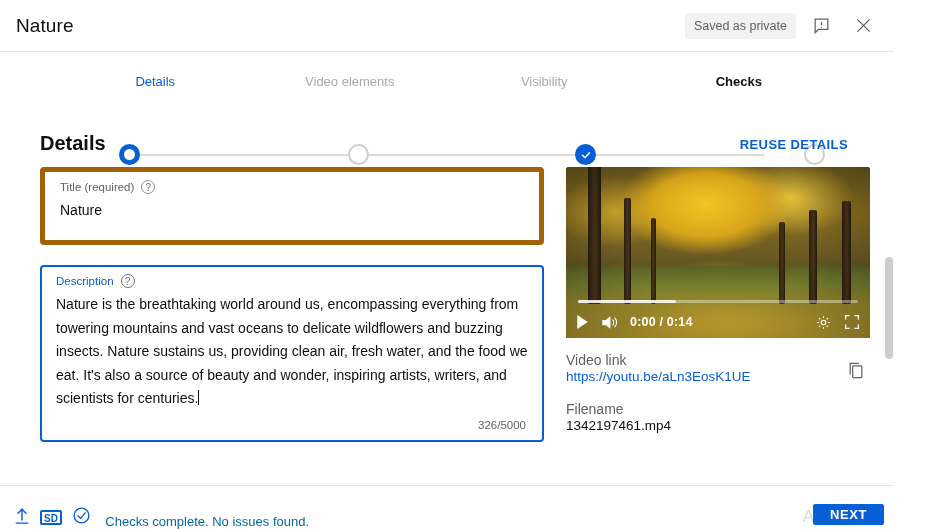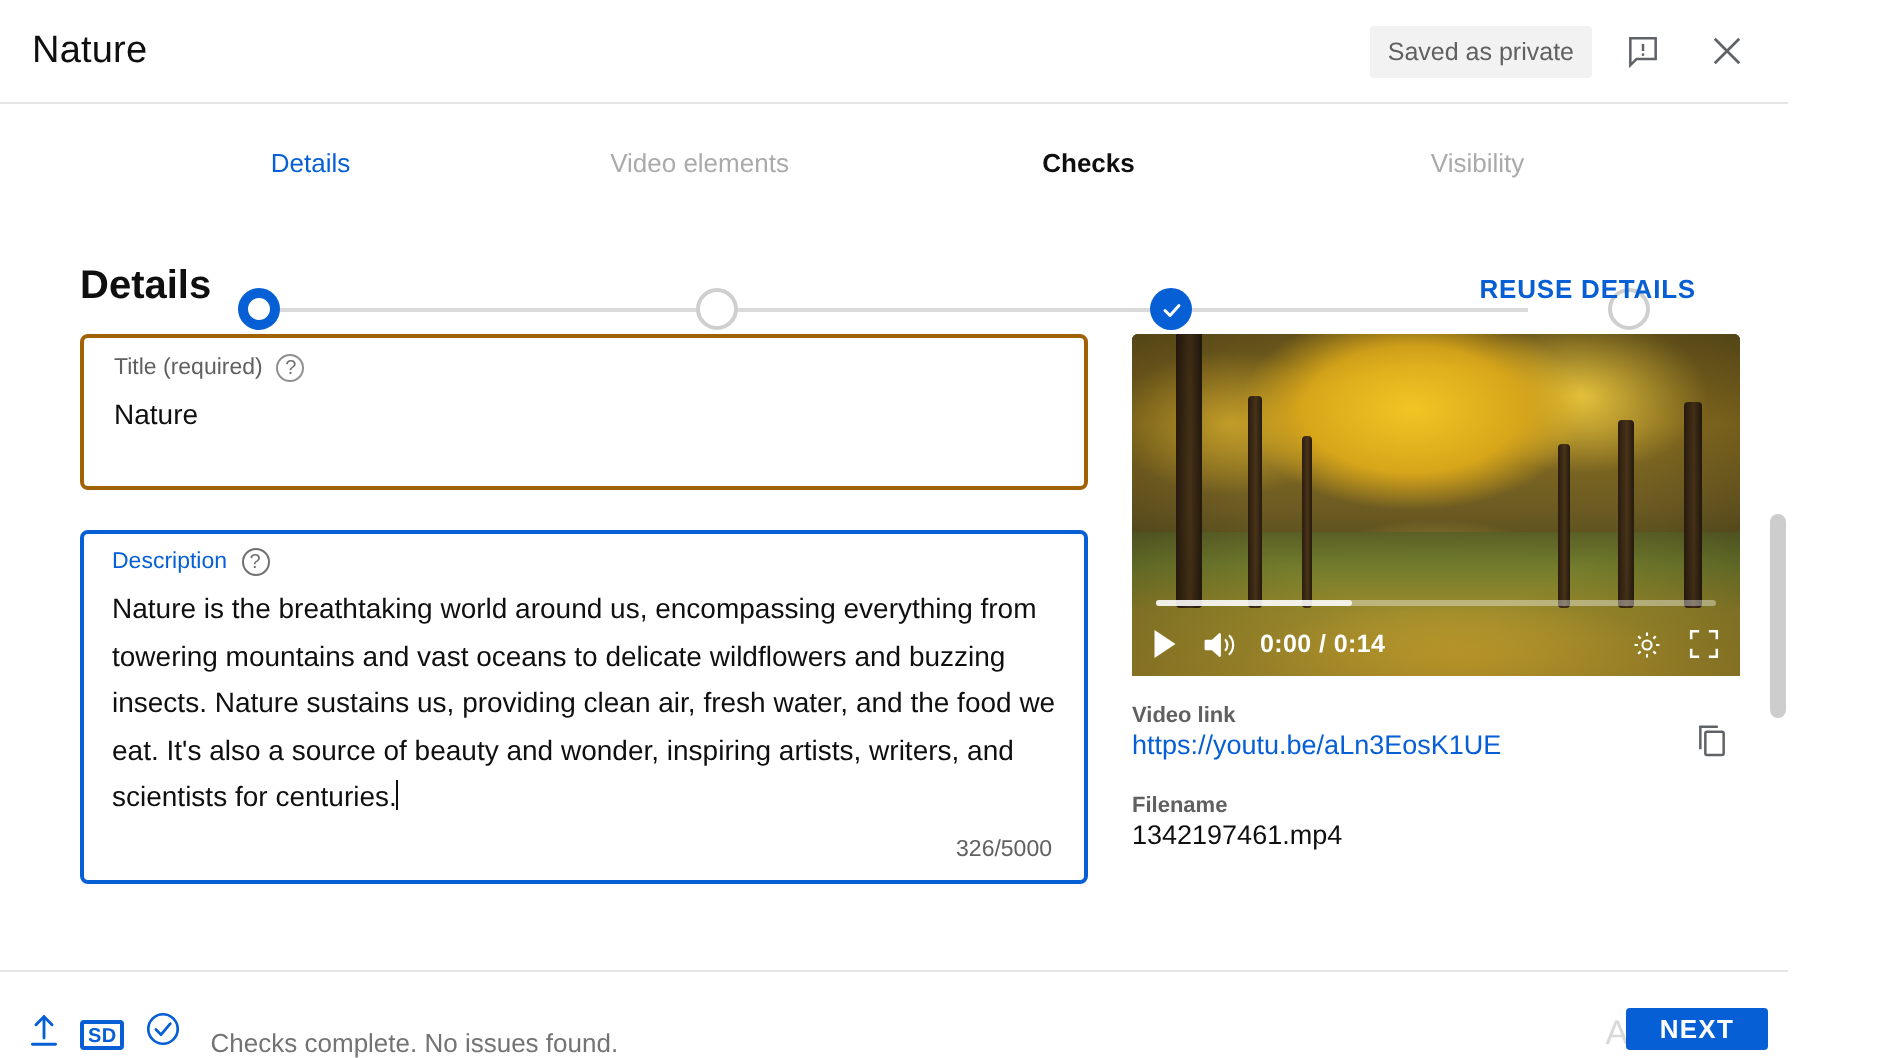--- a/index.html
+++ b/index.html
@@ -151,21 +151,21 @@
 
   .cols {
     display: flex;
     gap: 22px;
   }
   .col-left { width: 537px; }
   .col-right { width: 304px; }
 
   
   .field {
-    border: 2px solid #a16207;
+    border: 5px solid #a16207;
     border-radius: 4px;
     padding: 8px 15px 10px 15px;
     box-sizing: border-box;
     background: #fff;
     margin-bottom: 20px;
     position: relative;
   }
   .field.title-field { height: 78px; }
   .field.focused {
     border: 2px solid #065fd4;
@@ -293,24 +293,23 @@
   .spacer { flex: 1; }
 
   
   .meta-block {
     padding-top: 14px;
     display: flex;
     align-items: flex-start;
   }
   .meta-col { flex: 1; }
   .meta-label {
-    font-size: 11px;
+    font-size: 14px;
     color: #606060;
     margin-bottom: 1px;
-    font-weight: bold;
   }
   .meta-link {
     font-size: 13.5px;
     color: #065fd4;
     cursor: pointer;
     word-break: break-all;
   }
   .meta-value {
     font-size: 13.5px;
     color: #0f0f0f;
@@ -367,21 +366,21 @@
     font-weight: 700;
     padding: 0 2px;
     line-height: 13px;
     height: 15px;
     border-radius: 2px;
     box-sizing: border-box;
     letter-spacing: .2px;
   }
   .status-text {
     font-size: 13px;
-    color: #737373;
+    color: #0369a1;
     margin-left: 14px;
     flex: 1;
   }
   .watermark {
     position: absolute;
     right: 10px;
     bottom: 2px;
     font-size: 17px;
     color: #d9d9d9;
     white-space: nowrap;
@@ -428,25 +427,25 @@
   </div>
 
   <div class="stepper">
     <div class="steps-labels">
       <div class="step active">
         <div class="step-label">Details</div>
       </div>
       <div class="step todo">
         <div class="step-label">Video elements</div>
       </div>
+      <div class="step todo">
+        <div class="step-label">Visibility</div>
+      </div>
       <div class="step done">
         <div class="step-label">Checks</div>
-      </div>
-      <div class="step todo">
-        <div class="step-label">Visibility</div>
       </div>
     </div>
     <div class="track"></div>
     <div class="dot active" style="left:119px"></div>
     <div class="dot todo" style="left:348px"></div>
     <div class="dot done" style="left:575px">
       <svg width="12" height="12" viewBox="0 0 24 24" fill="none" stroke="#fff" stroke-width="3" stroke-linecap="round" stroke-linejoin="round">
         <polyline points="5,12.5 10,17.5 19,7.5"></polyline>
       </svg>
     </div>

